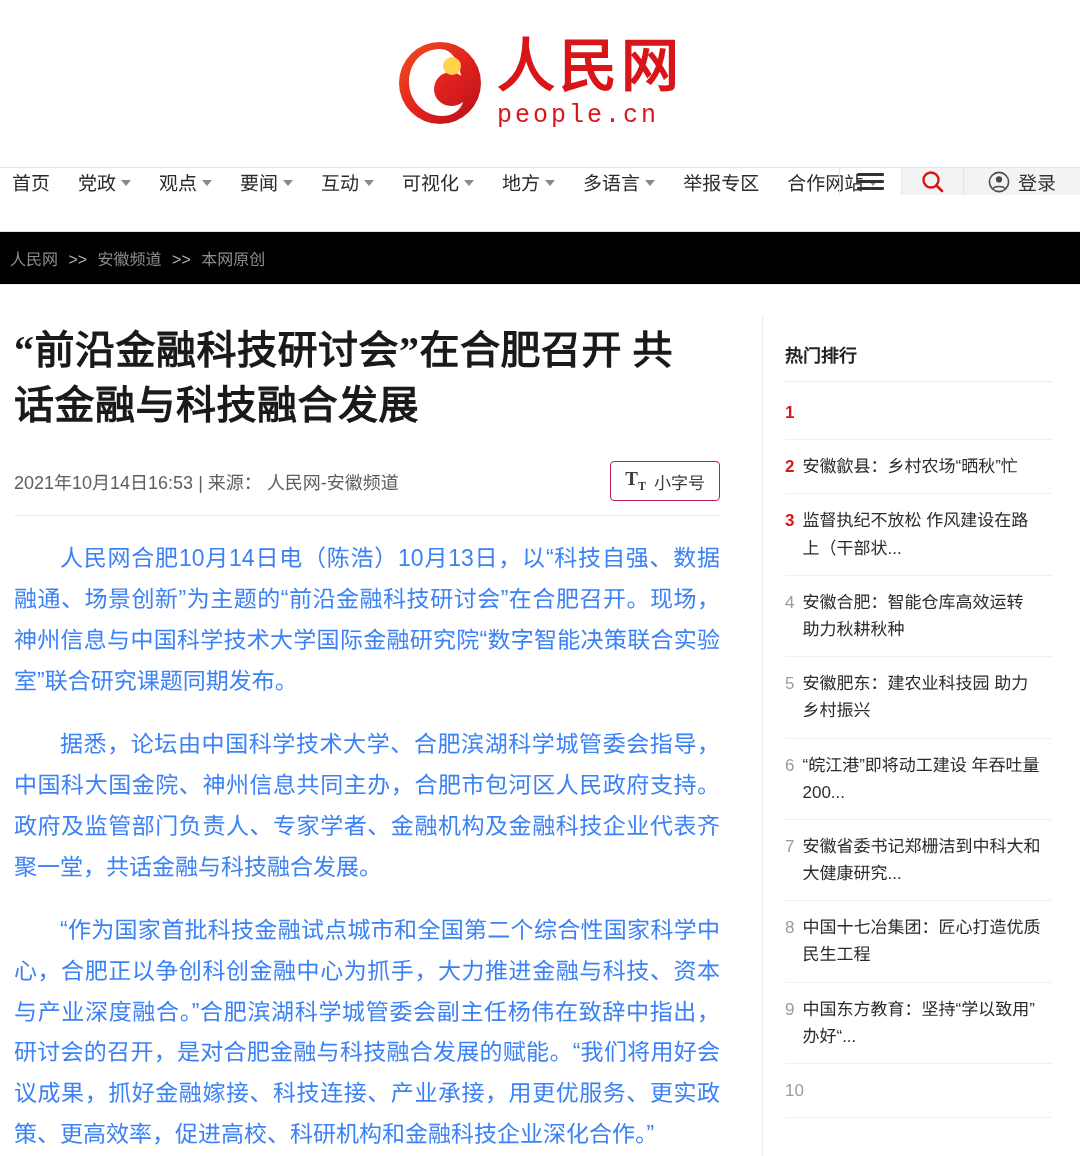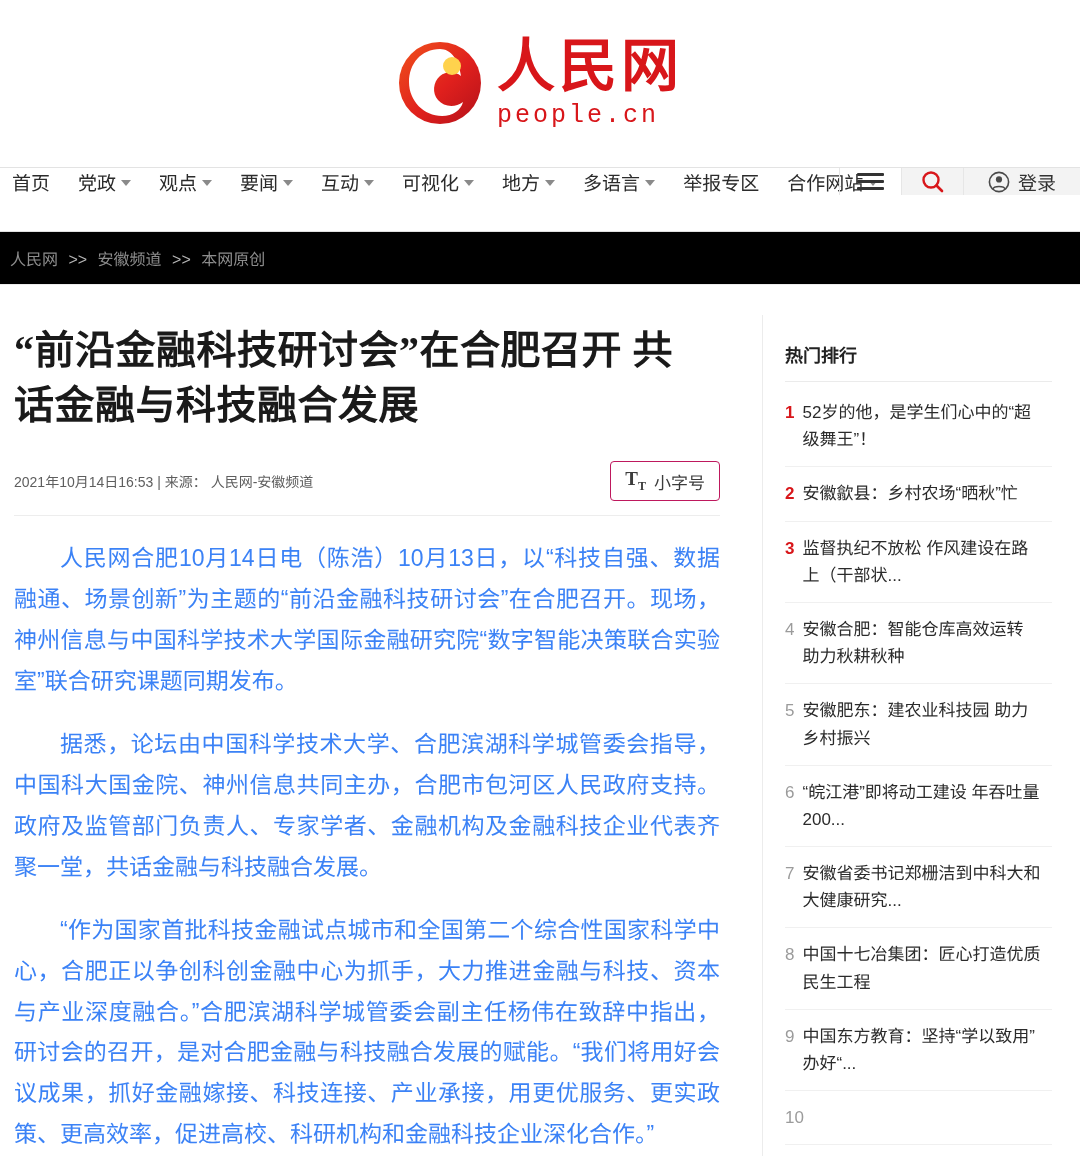--- a/index.html
+++ b/index.html
@@ -153,21 +153,21 @@
     letter-spacing: 0.5px;
   }
   .meta-row {
     display: flex;
     align-items: center;
     justify-content: space-between;
     padding-bottom: 14px;
     border-bottom: 1px solid #ededed;
   }
   .meta-text {
-    font-size: 14px;
+    font-size: 18px;
     color: #5e5e5e;
   }
   .fontsize-toggle {
     display: inline-flex;
     align-items: center;
     gap: 8px;
     border: 1px solid #be185d;
     border-radius: 4px;
     padding: 6px 14px;
     font-size: 17px;
@@ -346,21 +346,20 @@
     <p>人民网合肥10月14日电（陈浩）10月13日，以“科技自强、数据融通、场景创新”为主题的“前沿金融科技研讨会”在合肥召开。现场，神州信息与中国科学技术大学国际金融研究院“数字智能决策联合实验室”联合研究课题同期发布。</p>
     <p>据悉，论坛由中国科学技术大学、合肥滨湖科学城管委会指导，中国科大国金院、神州信息共同主办，合肥市包河区人民政府支持。政府及监管部门负责人、专家学者、金融机构及金融科技企业代表齐聚一堂，共话金融与科技融合发展。</p>
     <p>“作为国家首批科技金融试点城市和全国第二个综合性国家科学中心，合肥正以争创科创金融中心为抓手，大力推进金融与科技、资本与产业深度融合。”合肥滨湖科学城管委会副主任杨伟在致辞中指出，研讨会的召开，是对合肥金融与科技融合发展的赋能。“我们将用好会议成果，抓好金融嫁接、科技连接、产业承接，用更优服务、更实政策、更高效率，促进高校、科研机构和金融科技企业深化合作。”</p>
   </div>
 
   <div class="sidebar">
     <div class="rank-title">热门排行</div>
 
     <div class="rank-item">
       <span class="rank-num">1</span>
-      <span class="rank-text">52岁的他，是学生们心中的“超级舞王”！</span>
     </div>
     <div class="rank-item">
       <span class="rank-num">2</span>
       <span class="rank-text">安徽歙县：乡村农场“晒秋”忙</span>
     </div>
     <div class="rank-item">
       <span class="rank-num">3</span>
       <span class="rank-text">监督执纪不放松 作风建设在路上（干部状...</span>
     </div>
     <div class="rank-item">

